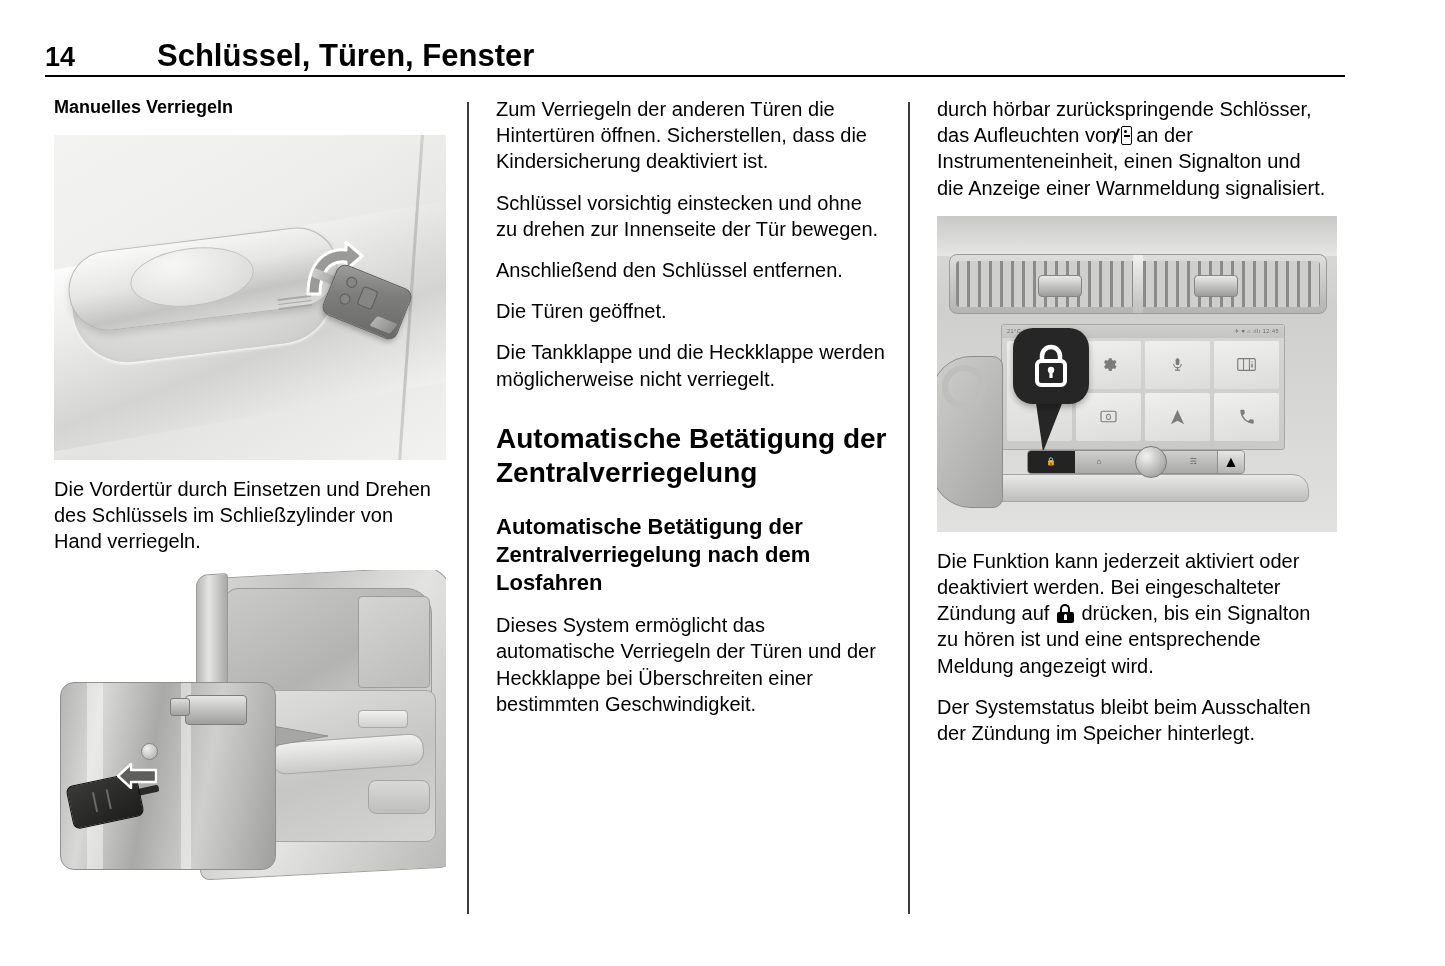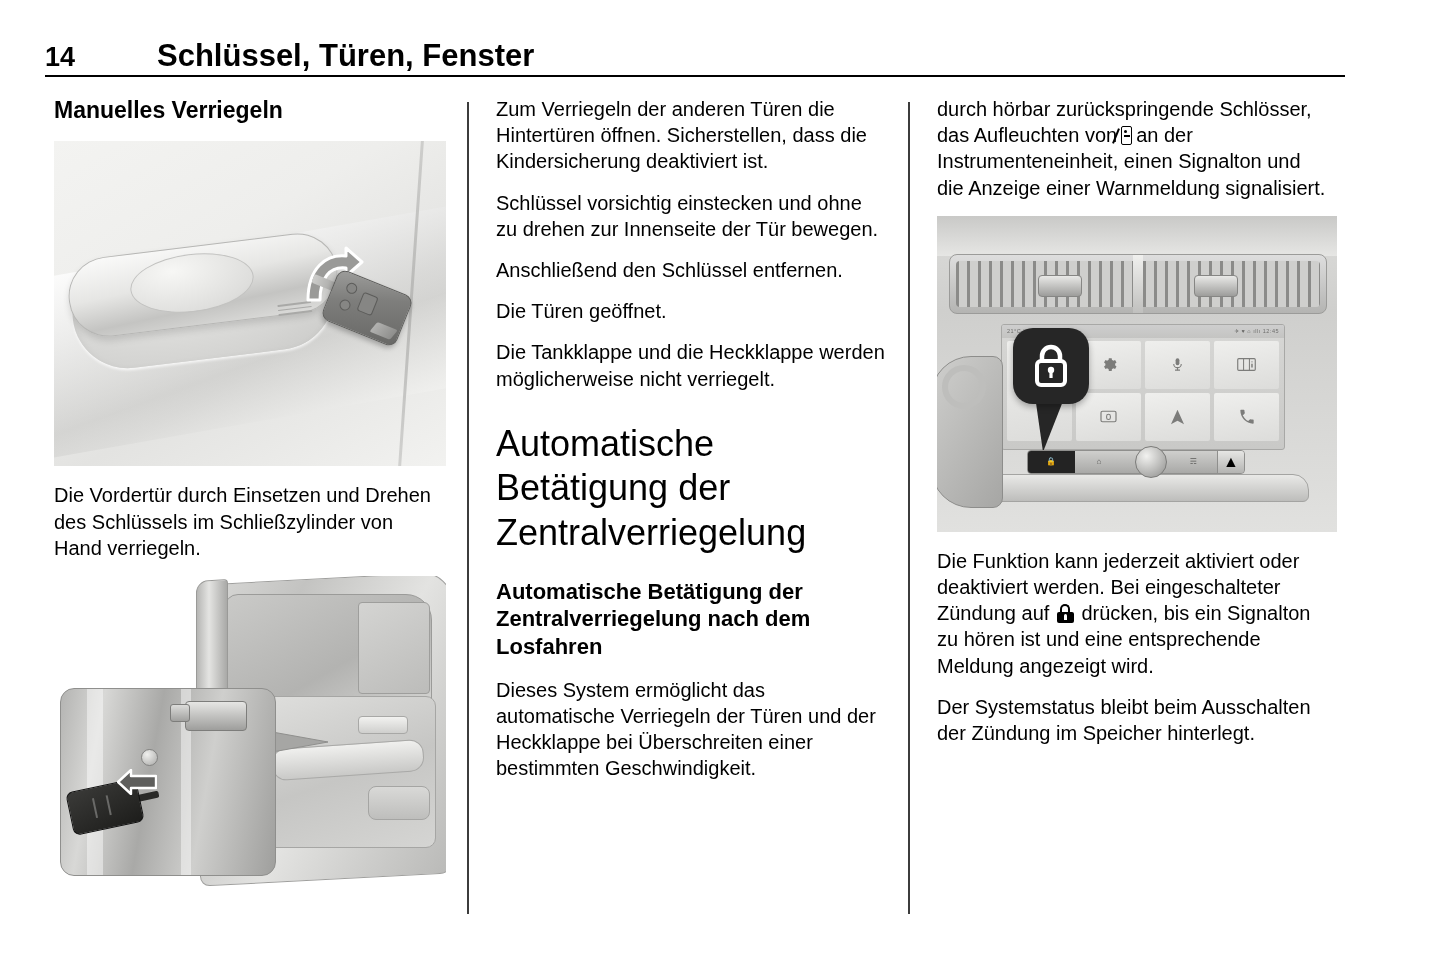--- a/index.html
+++ b/index.html
@@ -74,28 +74,28 @@
     position: absolute;
     top: 6px;
     width: 0;
     height: 812px;
     border-left: 2px solid #3c3c3c;
   }
   .div-1 { left: 467px; }
   .div-2 { left: 908px; }
 
   h3.subhead {
-    font-size: 23px;
+    font-size: 18px;
     font-weight: bold;
     margin: 0 0 16px 0;
     line-height: 1.28;
   }
   h2.section-title {
-    font-size: 36px;
-    font-weight: normal;
+    font-size: 28px;
+    font-weight: bold;
     margin: 30px 0 22px 0;
     line-height: 1.24;
   }
   h3.sub-section-title {
     font-size: 22px;
     font-weight: bold;
     margin: 0 0 16px 0;
     line-height: 1.26;
   }
   p.body {

